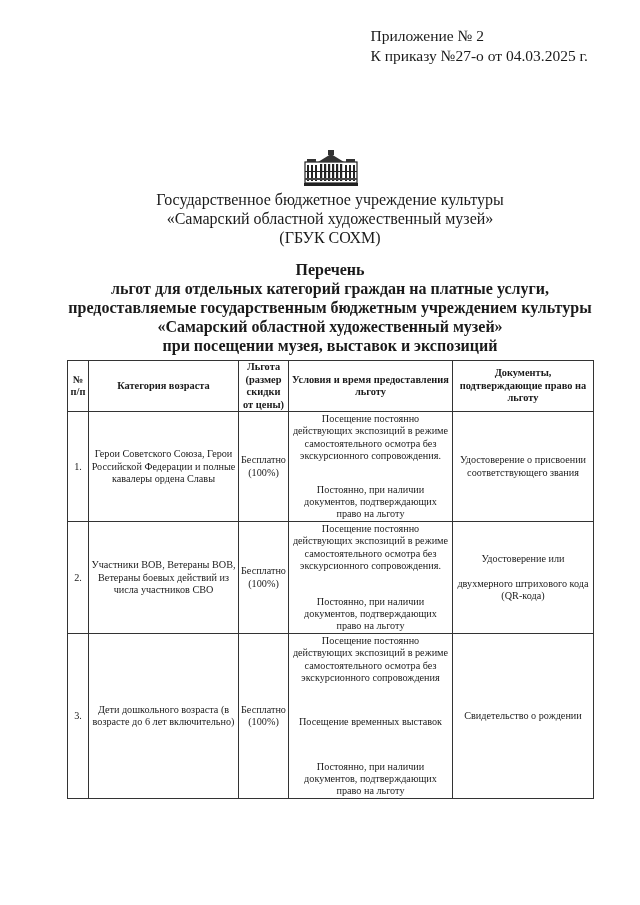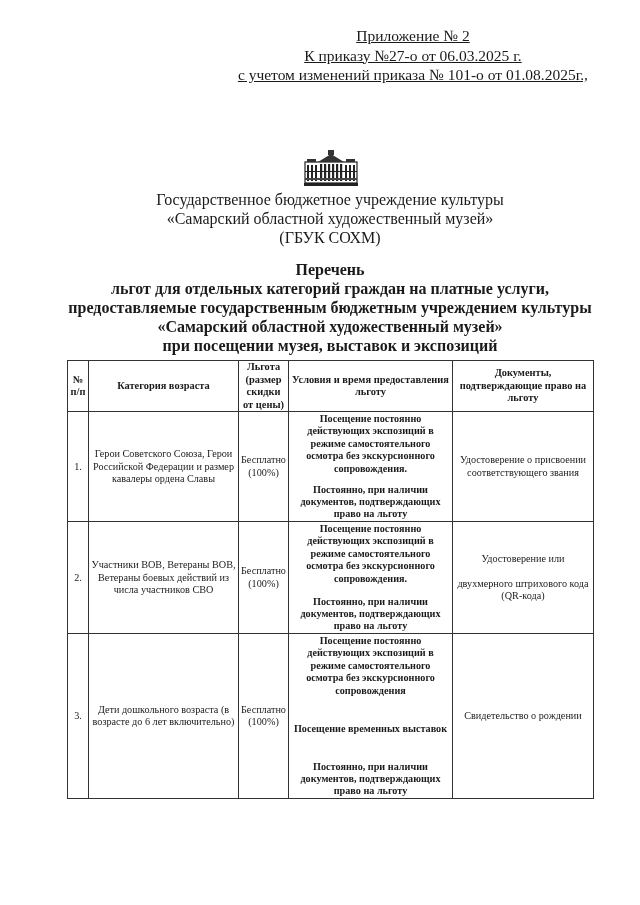--- a/index.html
+++ b/index.html
@@ -1,22 +1,22 @@
 <!DOCTYPE html>
 <html><head>
 <meta charset="utf-8">
 <style>
   html, body { margin: 0; padding: 0; background: #ffffff; }
   body {
     width: 640px; height: 905px; position: relative; overflow: hidden;
     font-family: "Liberation Serif", "DejaVu Serif", serif; color: #1a1a1a;
   }
   .header-block {
-    position: absolute; right: 52px; top: 26px; text-align: center;
-    font-size: 15.5px; line-height: 19.5px; text-decoration: underline;
+    position: absolute; right: 52px; top: 26px; text-align: left;
+    font-size: 15.5px; line-height: 19.5px;
   }
   .header-block div { white-space: nowrap; }
   .logo {
     position: absolute; left: 304px; top: 150px; width: 54px; height: 36px;
   }
   .org-block {
     position: absolute; left: 0; width: 660px; top: 190px; text-align: center;
     font-size: 16px; line-height: 19px;
   }
   .title-block {
@@ -33,35 +33,34 @@
   table.benefits th { font-weight: bold; font-size: 10.4px; line-height: 12.6px; }
   .col-num { width: 21px; }
   .col-cat { width: 150px; }
   .col-ben { width: 50px; }
   .col-cond { width: 164px; }
   .col-doc { width: auto; }
   tr.head-row { height: 47px; }
   tr.r1 { height: 110px; }
   tr.r2 { height: 112px; }
   tr.r3 { height: 165px; }
-  td.cond { vertical-align: top; padding: 0 3px; position: relative; font-weight: bold; }
+  td.cond { vertical-align: top; padding: 0 3px; position: relative; }
   .cond-wrap { display: flex; flex-direction: column; justify-content: space-between; height: 100%; }
   .r1 .cond-wrap { height: 108px; }
   .r2 .cond-wrap { height: 110px; }
   .r3 .cond-wrap { height: 163px; }
   .doc-top { vertical-align: top; padding-top: 2px; margin-left: 28px; }
   .spacer { display: block; height: 12px; }
 </style>
 </head>
 <body>
 
 <div class="header-block">
   <div>Приложение № 2</div>
-  <div>К приказу №27-о от 06.03.2025 г.</div>
-  <div>с учетом изменений приказа № 101-о от 01.08.2025г.,</div>
+  <div>К приказу №27-о от 04.03.2025 г.</div>
 </div>
 
 <div class="logo">
   <svg width="54" height="36" viewBox="0 0 54 36">
     <rect x="0" y="33" width="54" height="3" fill="#222"></rect>
     <rect x="1" y="12" width="52" height="21" fill="#fff" stroke="#222" stroke-width="1.2"></rect>
     <polygon points="14,12 27,4 40,12" fill="#333"></polygon>
     <rect x="24" y="0" width="6" height="5" fill="#333"></rect>
     <rect x="3" y="9" width="9" height="3" fill="#333"></rect>
     <rect x="42" y="9" width="9" height="3" fill="#333"></rect>
@@ -109,21 +108,21 @@
   <tbody>
       <tr class="head-row">
     <th>№ п/п</th>
     <th>Категория возраста</th>
     <th>Льгота (размер скидки от цены)</th>
     <th>Условия и время предоставления льготу</th>
     <th>Документы, подтверждающие право на льготу</th>
   </tr>
   <tr class="r1">
     <td>1.</td>
-    <td>Герои Советского Союза, Герои Российской Федерации и размер кавалеры ордена Славы</td>
+    <td>Герои Советского Союза, Герои Российской Федерации и полные кавалеры ордена Славы</td>
     <td>Бесплатно (100%)</td>
     <td class="cond">
       <div class="cond-wrap">
         <div>Посещение постоянно действующих экспозиций в режиме самостоятельного осмотра без экскурсионного сопровождения.</div>
         <div>Постоянно, при наличии документов, подтверждающих право на льготу</div>
       </div>
     </td>
     <td>Удостоверение о присвоении соответствующего звания</td>
   </tr>
   <tr class="r2">

